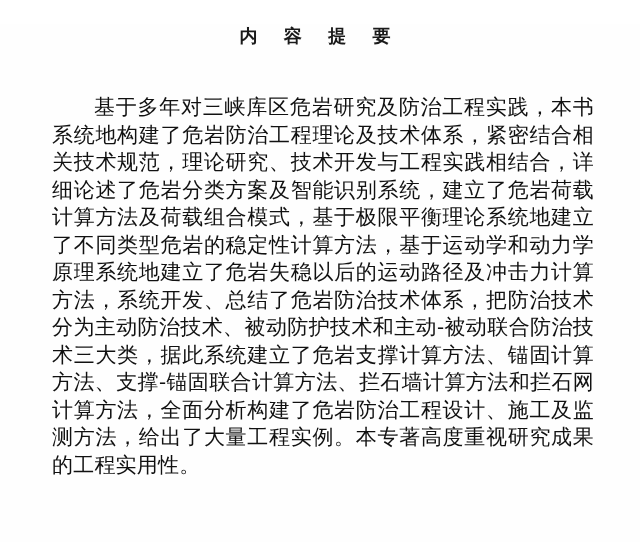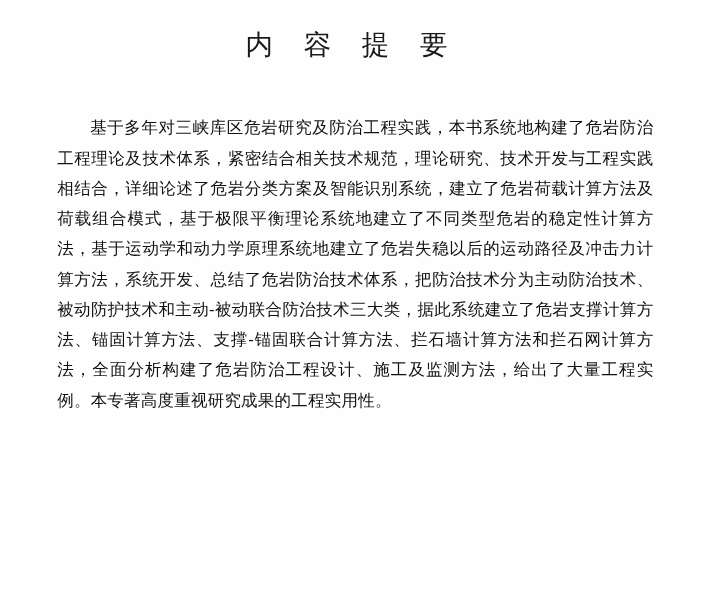--- a/index.html
+++ b/index.html
@@ -17,35 +17,35 @@
   .page {
     position: relative;
     width: 640px;
     height: 542px;
     box-sizing: border-box;
     padding: 0;
     background: #fefefe;
   }
   .doc-title {
     text-align: center;
-    font-size: 25px;
-    font-weight: normal;
+    font-size: 18px;
+    font-weight: bold;
     letter-spacing: 10px;
     margin-top: 24px;
     margin-bottom: 0;
     color: #1a1a1a;
     font-family: "DejaVu Serif", "Liberation Serif", serif;
   }
   .body-block {
     margin-top: 46px;
     padding-left: 52px;
     padding-right: 46px;
   }
   .para {
-    font-size: 15px;
+    font-size: 21px;
     line-height: 27.5px;
     text-align: justify;
     text-justify: inter-ideograph;
     text-indent: 2em;
     margin: 0 0 2px 0;
     color: #111111;
     letter-spacing: 0.2px;
     word-break: break-all;
   }
   .para + .para {

